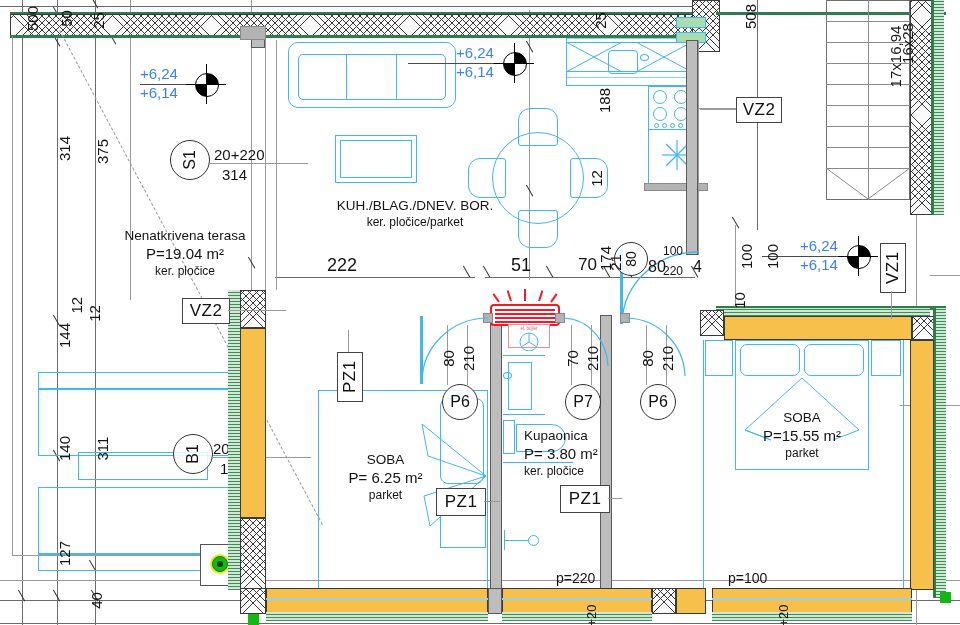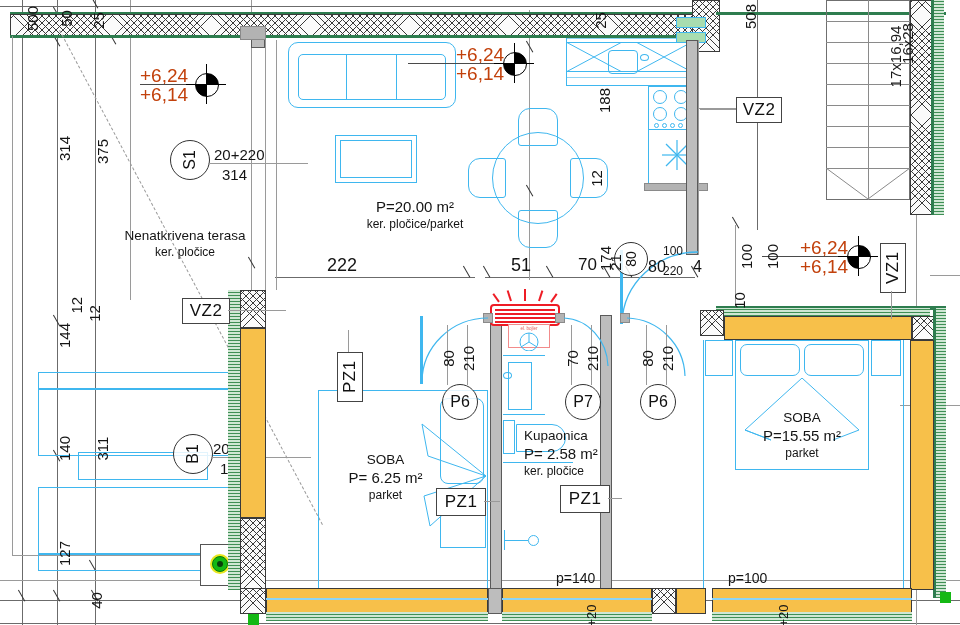--- a/index.html
+++ b/index.html
@@ -34,21 +34,21 @@
   .tagbox.v{writing-mode:vertical-rl;transform:rotate(180deg);}
   .circ{position:absolute;border:1.2px solid #333;border-radius:50%;background:rgba(255,255,255,.85);
       display:flex;align-items:center;justify-content:center;font-size:16px;color:#111;}
   .circ.rotlbl span{display:block;transform:rotate(-90deg);}
   
   .lvl-dot{position:absolute;width:22px;height:22px;border-radius:50%;
       background:conic-gradient(#000 0turn 0.25turn, #fff 0.25turn 0.5turn, #000 0.5turn 0.75turn, #fff 0.75turn 1turn);
       border:1px solid #000;}
   .lvl-cross-h{position:absolute;background:#000;height:1px;}
   .lvl-cross-v{position:absolute;background:#000;width:1px;}
-  .lvl-txt{position:absolute;font-size:19px;color:#c2410c;white-space:nowrap;line-height:1.05;}
+  .lvl-txt{position:absolute;font-size:15px;color:#3b82f6;white-space:nowrap;line-height:1.05;}
   .lvl-rule{position:absolute;height:1px;background:#4a4a4a;}
   .d-num{position:absolute;font-size:15px;color:#141414;white-space:nowrap;}
   .d-num.sm{font-size:12px;}
   .roomlbl{position:absolute;text-align:center;color:#141414;line-height:1.25;white-space:nowrap;}
   .roomlbl .l1{font-size:13.5px;}
   .roomlbl .l2{font-size:15px;}
   .roomlbl .l3{font-size:12px;}
   .tick{position:absolute;width:13px;height:1.3px;background:#333;transform-origin:50% 50%;transform:rotate(60deg);}
   .red-rad{position:absolute;border:2.5px solid #ee1c25;border-radius:4px;background:#fff;box-sizing:border-box;}
   .red-rad i{position:absolute;left:3px;right:3px;height:1.6px;background:#ee1c25;}
@@ -143,20 +143,21 @@
   <div class="dash-diag" style="left:60px;top:30px;width:560px;transform:rotate(62deg);"></div>
 
   <div class="blue" style="left:38px;top:372px;width:210px;height:18px;"></div>
   <div class="blue" style="left:38px;top:388px;width:210px;height:68px;"></div>
   <div class="blue" style="left:78px;top:452px;width:130px;height:28px;"></div>
   <div class="blue" style="left:38px;top:487px;width:210px;height:68px;"></div>
   <div class="blue" style="left:38px;top:553px;width:210px;height:18px;"></div>
 
   <div class="roomlbl" style="left:95px;top:228px;width:180px;">
     <div class="l1">Nenatkrivena terasa</div>
+    <div class="l2">P=19.04 m²</div>
     <div class="l3">ker. pločice</div>
   </div>
 
   <div class="abs" style="left:140px;top:66px;">
     <div class="lvl-txt" style="left:0;top:0;">+6,24</div>
     <div class="lvl-rule" style="left:0;top:18px;width:66px;"></div>
     <div class="lvl-txt" style="left:0;top:19px;">+6,14</div>
     <div class="lvl-dot" style="left:55px;top:7px;"></div>
     <div class="lvl-cross-h" style="left:46px;top:17.5px;width:40px;"></div>
     <div class="lvl-cross-v" style="left:66px;top:-2px;height:40px;"></div>
@@ -206,21 +207,21 @@
 
   <div class="abs" style="left:470px;top:110px;">
     <div class="blue" style="left:22px;top:22px;width:92px;height:92px;border-radius:50%;"></div>
     <div class="blue" style="left:48px;top:-2px;width:40px;height:38px;border-radius:12px 12px 3px 3px;"></div>
     <div class="blue" style="left:48px;top:100px;width:40px;height:38px;border-radius:3px 3px 12px 12px;"></div>
     <div class="blue" style="left:-2px;top:48px;width:38px;height:40px;border-radius:12px 3px 3px 12px;"></div>
     <div class="blue" style="left:100px;top:48px;width:38px;height:40px;border-radius:3px 12px 12px 3px;"></div>
   </div>
 
   <div class="roomlbl" style="left:320px;top:198px;width:190px;">
-    <div class="l2">P=20.00 m²</div>
+    <div class="l1">KUH./BLAG./DNEV. BOR.</div>
     <div class="l3">ker. pločice/parket</div>
   </div>
 
   <div class="abs" style="left:456px;top:45px;">
     <div class="lvl-txt" style="left:0;top:0;">+6,24</div>
     <div class="lvl-rule" style="left:-48px;top:18px;width:96px;"></div>
     <div class="lvl-txt" style="left:0;top:19px;">+6,14</div>
     <div class="lvl-dot" style="left:47px;top:7px;"></div>
     <div class="lvl-cross-h" style="left:38px;top:17.5px;width:40px;"></div>
     <div class="lvl-cross-v" style="left:58px;top:-2px;height:40px;"></div>
@@ -371,21 +372,21 @@
     <div class="blue" style="left:13px;top:4px;width:50px;height:28px;border-radius:0 16px 16px 0;"></div>
   </div>
   <div class="blueline" style="left:503px;top:462px;width:70px;height:1px;"></div>
 
   <div class="blueline" style="left:504px;top:530px;width:1px;height:20px;"></div>
   <div class="blueline" style="left:504px;top:540px;width:24px;height:1px;"></div>
   <div class="blue" style="left:528px;top:535px;width:11px;height:11px;border-radius:50%;"></div>
 
   <div class="roomlbl" style="left:524px;top:428px;width:120px;text-align:left;">
     <div class="l1">Kupaonica</div>
-    <div class="l2">P= 2.58 m²</div>
+    <div class="l2">P= 3.80 m²</div>
     <div class="l3">ker. pločice</div>
   </div>
 
   <div class="greyfill" style="left:483px;top:313px;width:10px;height:10px;"></div>
   <svg style="position:absolute;left:420px;top:316px;" width="70" height="70">
     <path d="M 68 2 A 66 64 0 0 0 2 66" fill="none" stroke="#3fb7ef" stroke-width="1.2"></path>
   </svg>
   <div class="blueline" style="left:420px;top:316px;width:3px;height:68px;"></div>
   <div class="circ" style="left:442px;top:384px;width:34px;height:34px;">
     <span>P6</span>
@@ -492,18 +493,18 @@
   <div class="d-num sm" style="left:663px;top:244px;">100</div>
   <div class="d-num sm" style="left:663px;top:264px;">220</div>
   <div class="d-num" style="left:693px;top:258px;font-size:16px;">4</div>
 
   <div class="d-num rot90c" style="left:578px;top:92px;width:52px;text-align:center;">188</div>
   <div class="d-num rot90c" style="left:578px;top:170px;width:36px;text-align:center;">12</div>
   <div class="d-num rot90c" style="left:722px;top:248px;width:48px;text-align:center;">100</div>
   <div class="d-num rot90c" style="left:722px;top:292px;width:34px;text-align:center;">10</div>
   <div class="d-num rot90c" style="left:748px;top:248px;width:48px;text-align:center;">100</div>
 
-  <div class="d-num" style="left:556px;top:570px;font-size:14px;">p=140</div>
+  <div class="d-num" style="left:556px;top:570px;font-size:14px;">p=220</div>
   <div class="d-num" style="left:728px;top:570px;font-size:14px;">p=100</div>
   <div class="d-num rot90c" style="left:572px;top:608px;width:38px;text-align:center;font-size:13px;">+20</div>
   <div class="d-num rot90c" style="left:764px;top:608px;width:38px;text-align:center;font-size:13px;">+20</div>
 
 </div>
 
 </body></html>

